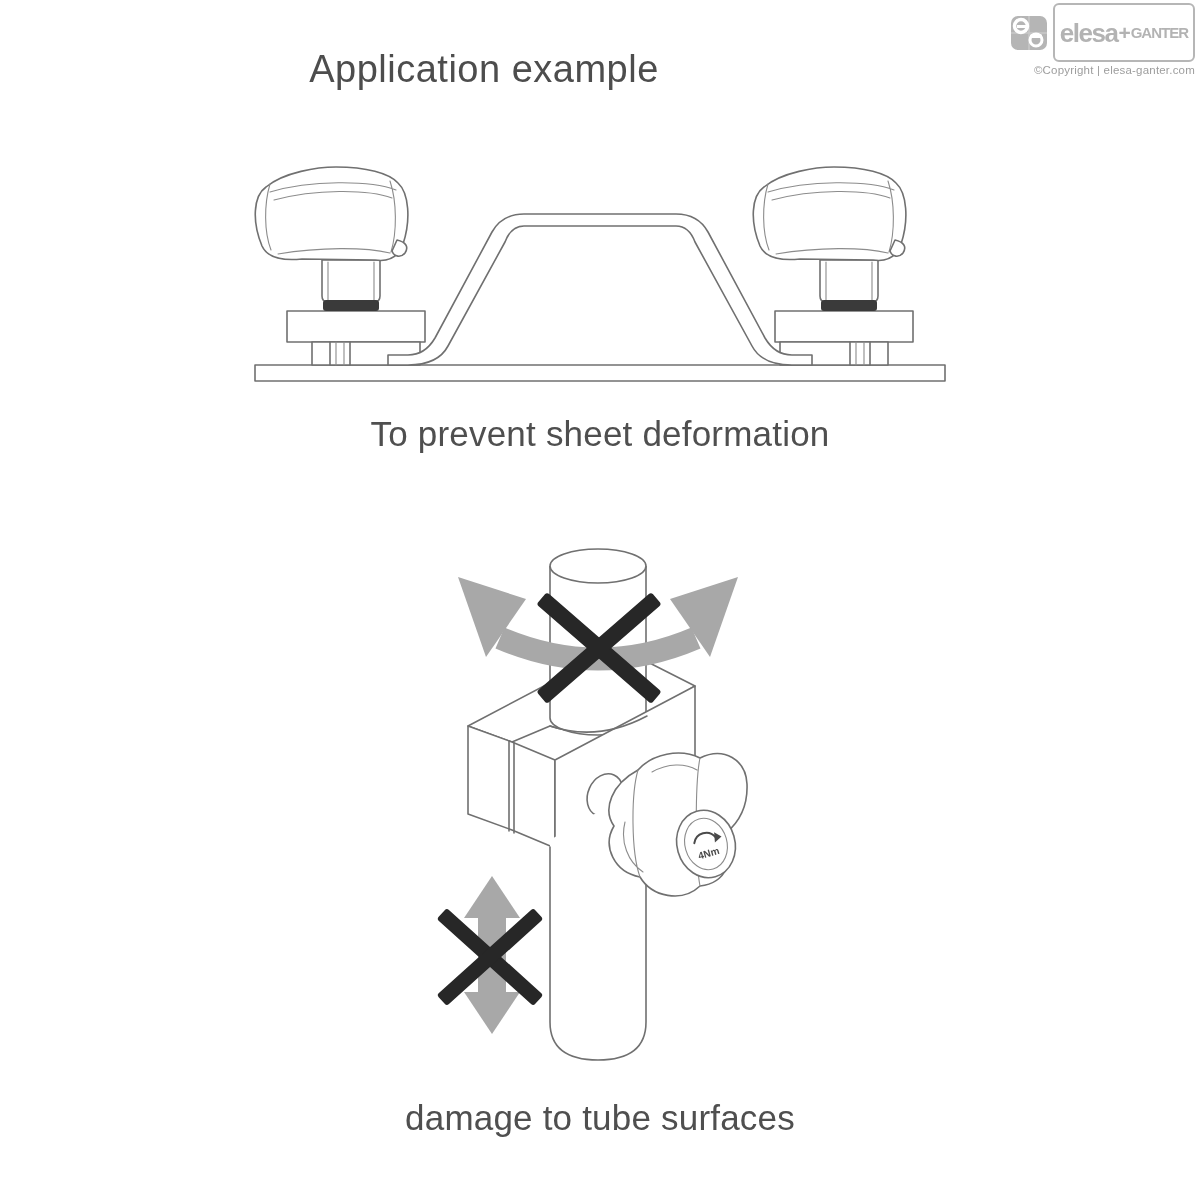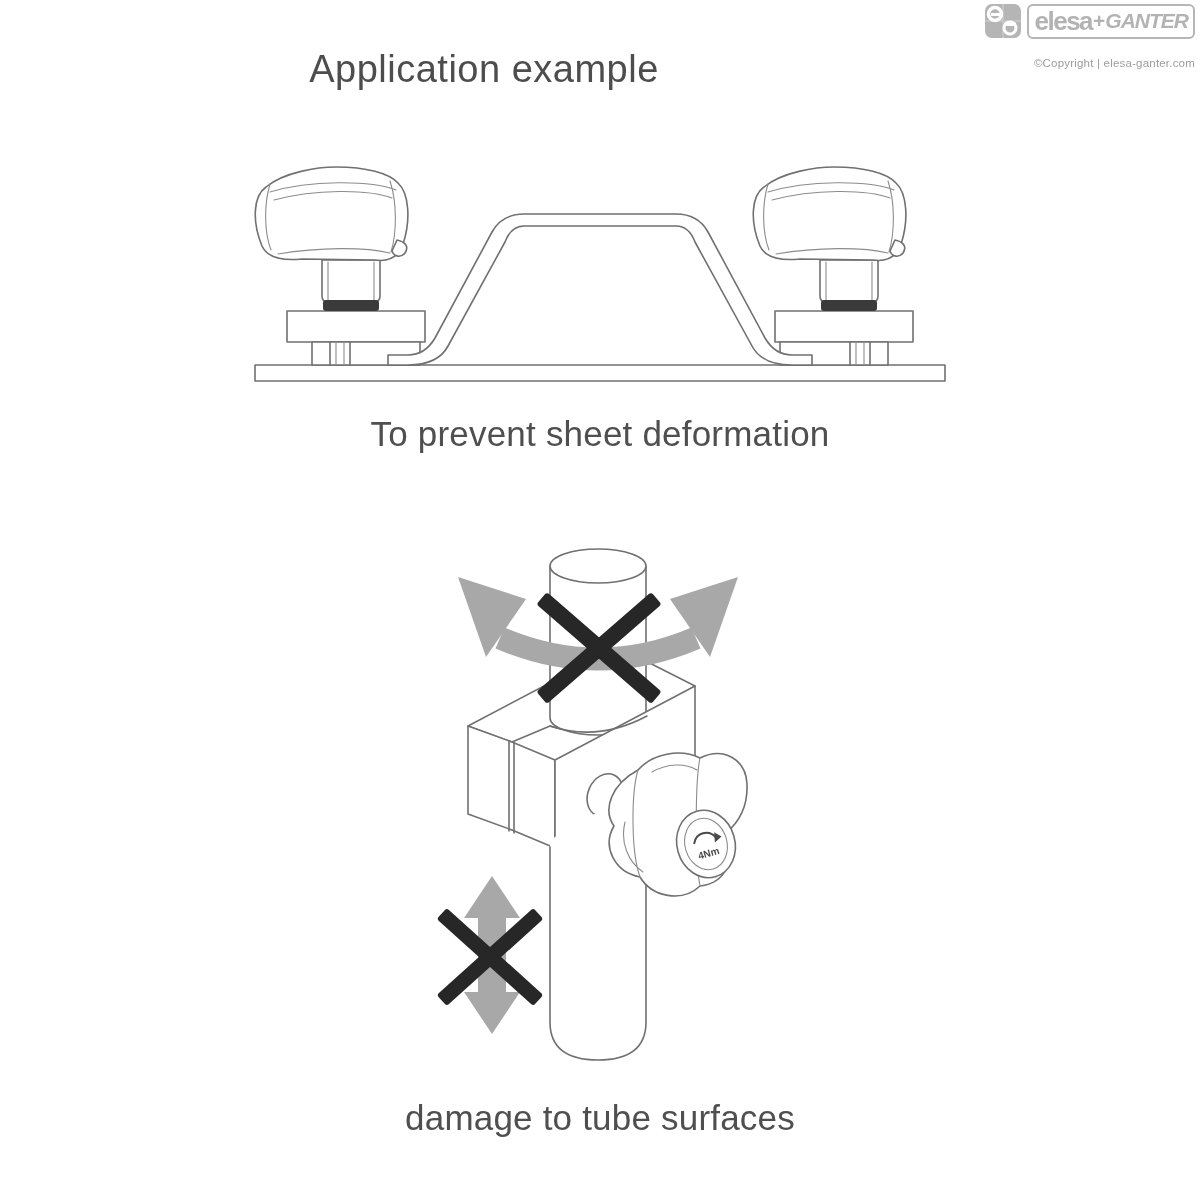--- a/index.html
+++ b/index.html
@@ -19,28 +19,28 @@
   .caption-2{top:1090px;line-height:56px;}
   .figure{position:absolute;}
   .fig1{left:240px;top:150px;width:720px;height:250px;}
   .fig2{left:400px;top:520px;width:420px;height:570px;}
   .brand{
     position:absolute;top:3px;right:5px;width:220px;
     display:flex;flex-direction:column;align-items:flex-end;
   }
   .brand-row{display:flex;align-items:center;gap:5px;}
   .wordmark-box{
-    border:2px solid #b6b6b6;border-radius:6px;padding:0 5px;height:31px;
+    border:2px solid #b6b6b6;border-radius:6px;padding:12px 5px;height:31px;
     display:flex;align-items:center;color:#b3b3b3;font-weight:bold;
   }
   .wm-elesa{font-size:26px;letter-spacing:-1.5px;line-height:28px;}
   .wm-plus{font-size:21px;margin:0 0px 0 1px;}
-  .wm-ganter{font-size:21px;letter-spacing:-1px;font-style:italic;}
+  .wm-ganter{font-size:15px;letter-spacing:-1px;}
   .brand-copyright{
-    font-size:11.5px;color:#9d9d9d;margin-top:18px;letter-spacing:0.2px;
+    font-size:11.5px;color:#9d9d9d;margin-top:2px;letter-spacing:0.2px;
   }
   svg .ln{fill:none;stroke:#707070;stroke-width:1.6;stroke-linejoin:round;stroke-linecap:round;}
   svg .lnw{fill:#ffffff;stroke:#707070;stroke-width:1.6;stroke-linejoin:round;}
   svg .thin{fill:none;stroke:#8c8c8c;stroke-width:1.1;stroke-linecap:round;}
   svg .dark{fill:#3a3a3a;stroke:none;}
   svg .arrow{fill:#a8a8a8;stroke:none;}
   svg .arrowband{fill:none;stroke:#a8a8a8;stroke-width:23;}
   svg .cross{fill:#272727;stroke:none;}
   svg .capln{fill:none;stroke:#4a4a4a;stroke-width:2;stroke-linecap:round;}
   svg text.torque{font-family:"Liberation Sans",sans-serif;font-size:10px;font-weight:bold;fill:#4a4a4a;}

